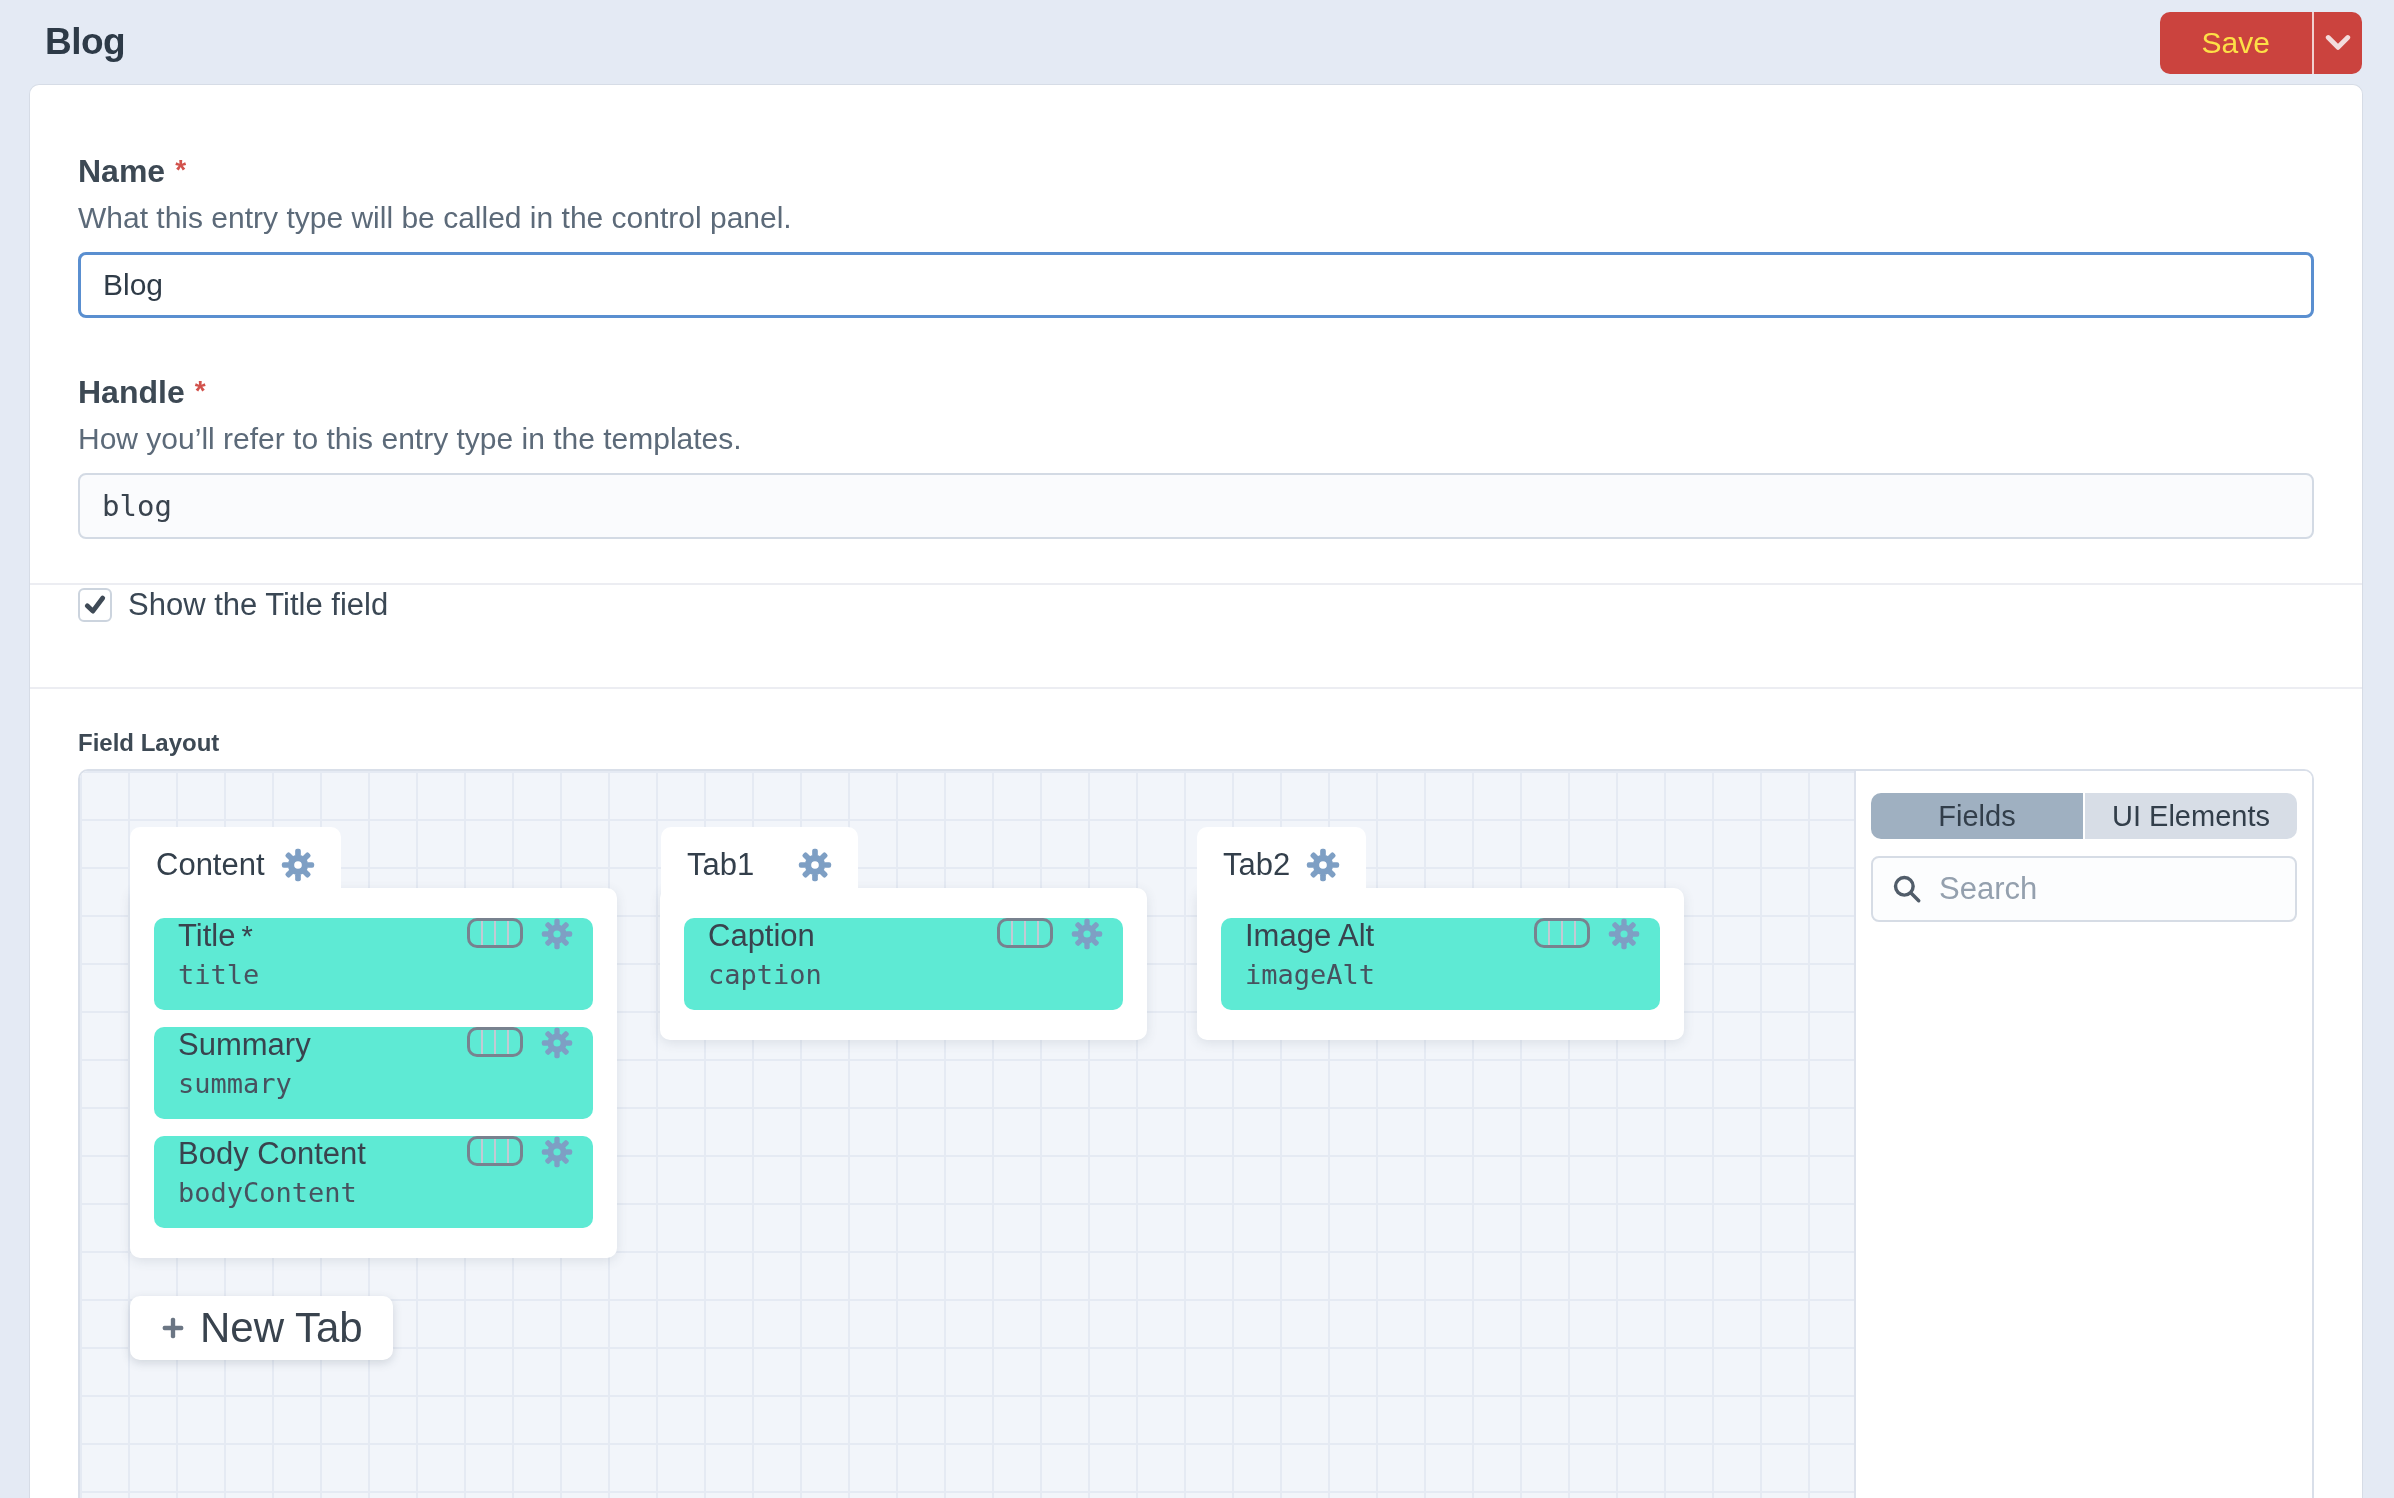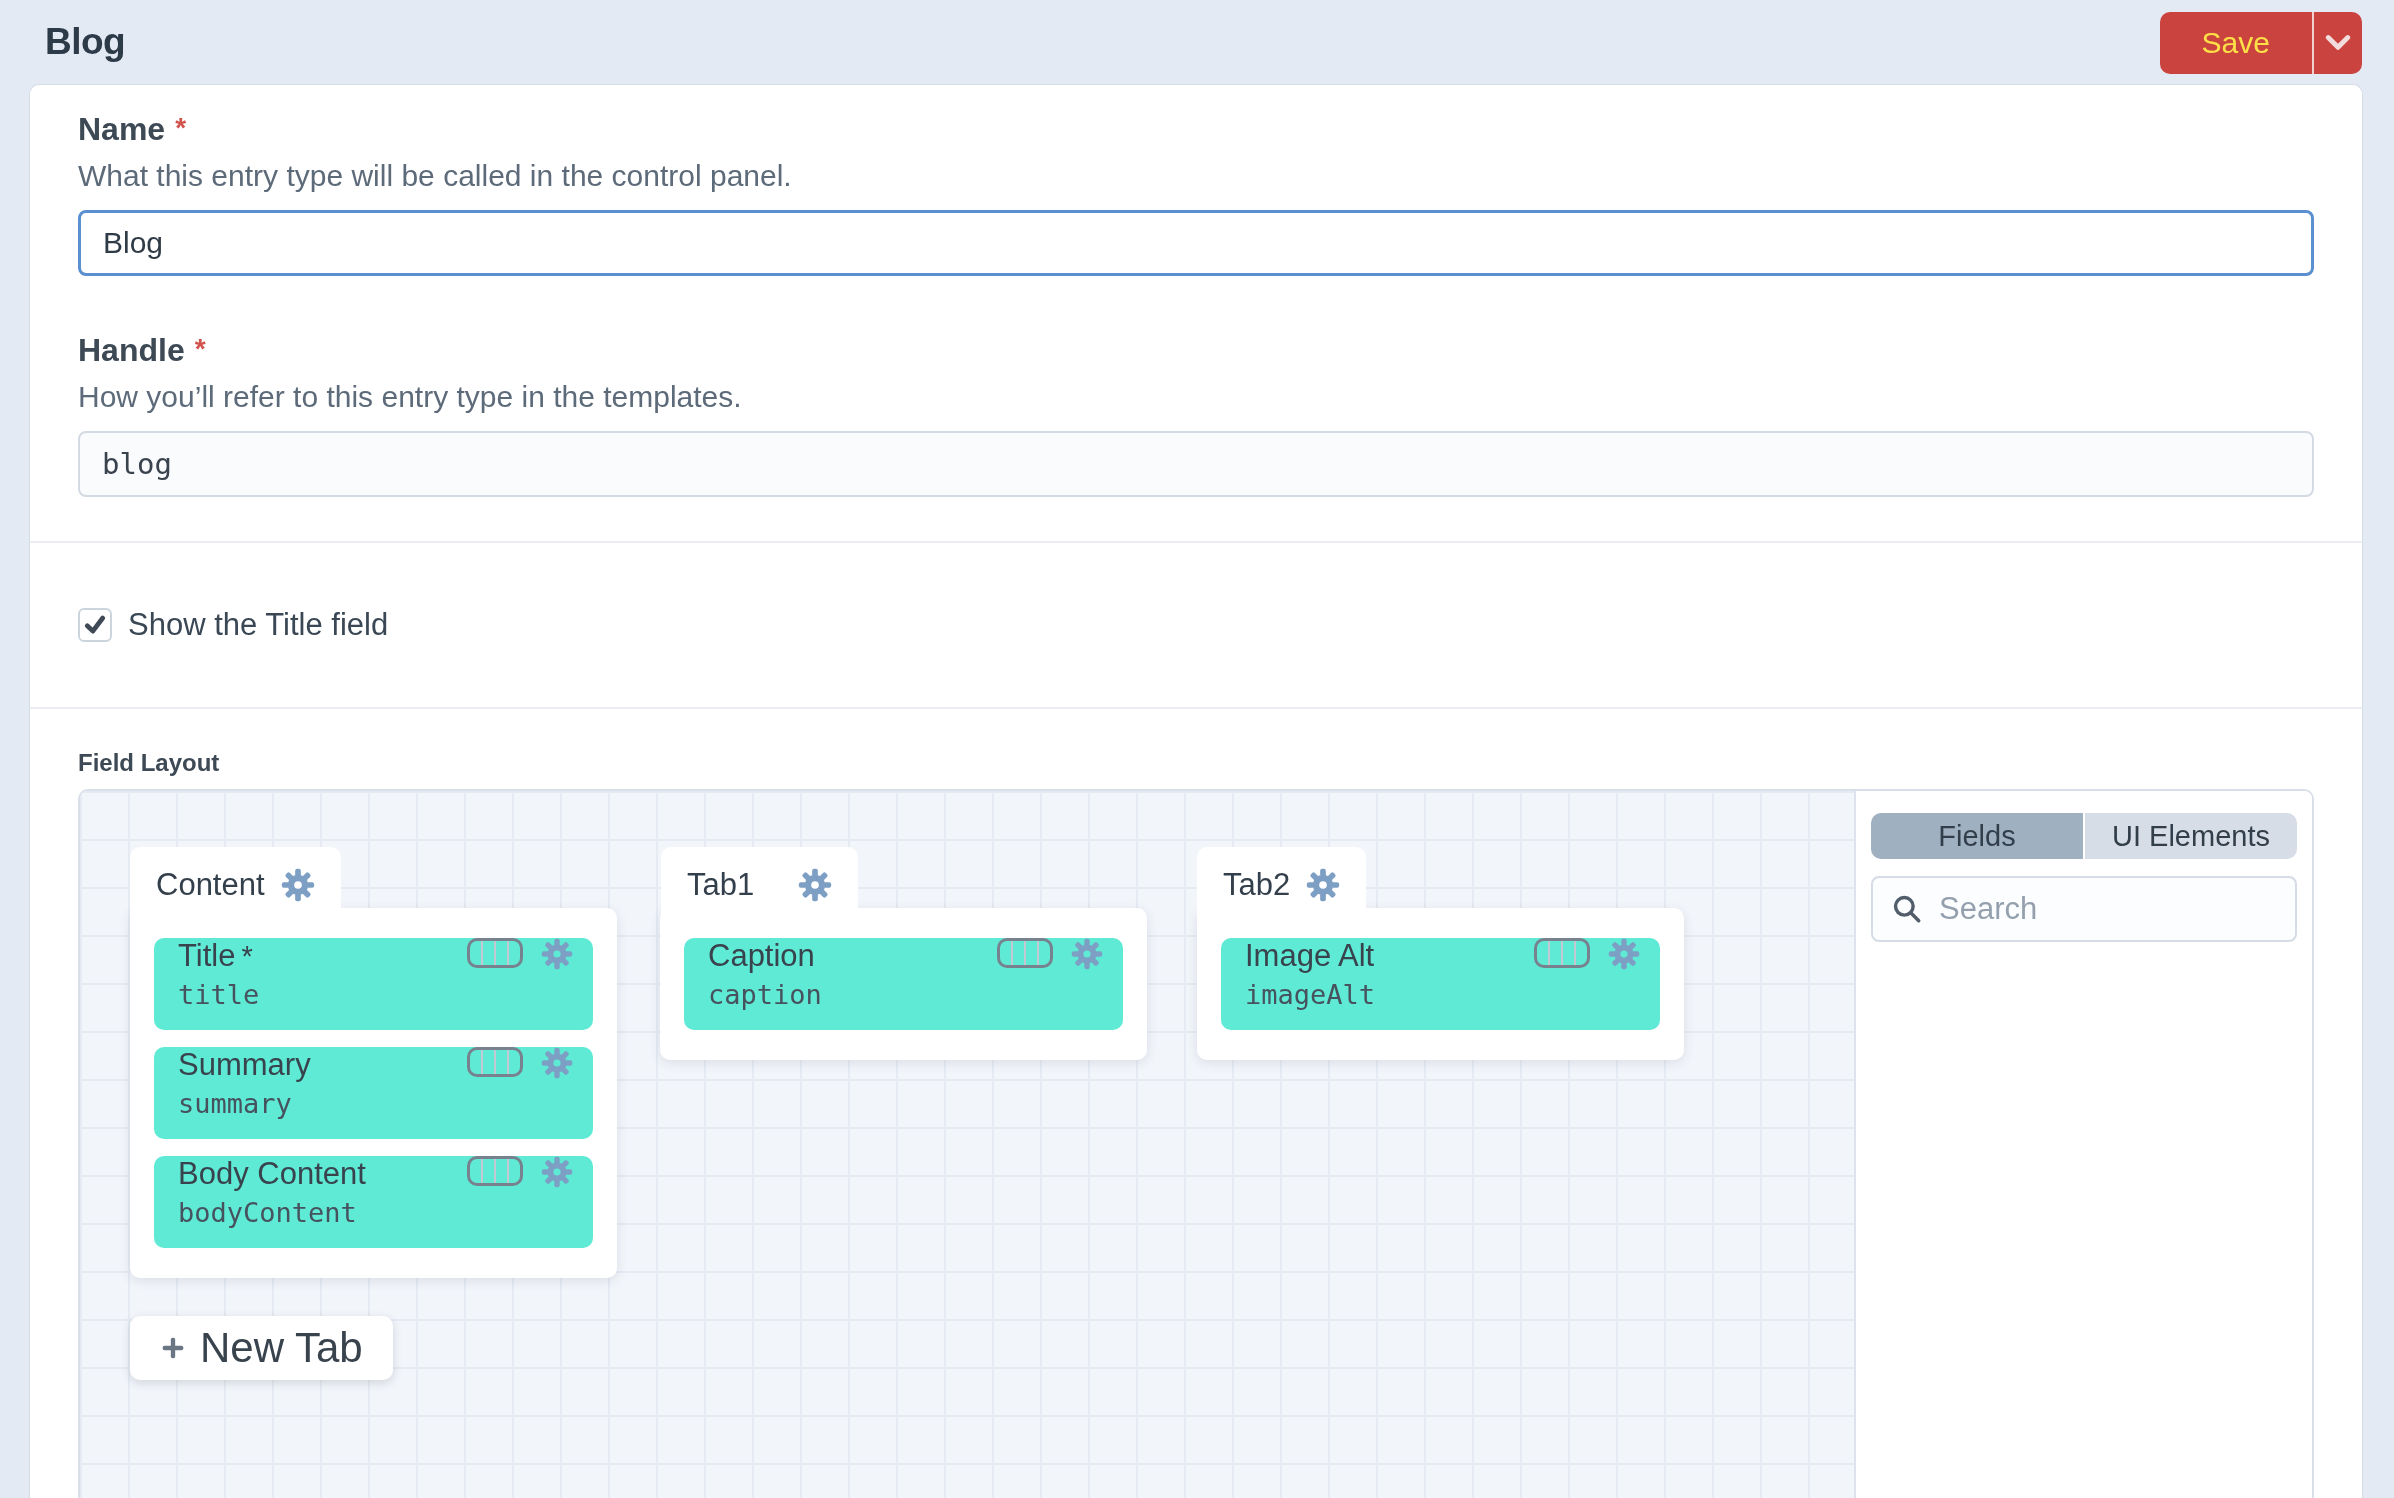--- a/index.html
+++ b/index.html
@@ -26,37 +26,37 @@
     border-radius:0 10px 10px 0;border-left:2px solid rgba(255,255,255,.75);
     display:flex;align-items:center;justify-content:center;color:#f3dcdc;
   }
   
   .panel{
     position:absolute;left:29px;top:84px;width:2334px;height:1414px;
     background:#fff;border:1px solid #d6dce6;border-bottom:none;
     border-radius:10px 10px 0 0;box-sizing:border-box;
     padding:0 48px;overflow:hidden;
   }
-  .field-block{margin-top:26px;}
+  .field-block{margin-top:68px;}
   .field-label{font-size:32px;font-weight:bold;color:#3d4954;}
   .required-star{color:#d2524c;font-size:28px;font-weight:bold;margin-left:10px;vertical-align:3px;}
   .instructions{font-size:30px;color:#5c6a79;margin-top:11px;}
   .text-input{
     display:block;margin-top:17px;height:66px;width:100%;box-sizing:border-box;
     border-radius:8px;font-size:30px;padding:0 22px;color:#2f3b47;outline:none;
     font-family:"Liberation Sans",sans-serif;
   }
   .text-input.focused{border:3px solid #5a8fd0;background:#fff;}
   .text-input.mono{
     border:2px solid #d3dae4;background:#fafbfd;color:#39434e;
     font-family:"DejaVu Sans Mono",monospace;font-size:29px;
   }
   .hr{border:none;border-top:2px solid #ecedf2;margin:44px -48px 0;}
   
-  .checkbox-row{margin-top:62px;display:flex;align-items:center;gap:16px;height:40px;cursor:pointer;}
+  .checkbox-row{display:flex;align-items:center;gap:16px;height:40px;cursor:pointer;}
   .checkbox{
     width:34px;height:34px;border:2px solid #ccd4de;border-radius:6px;background:#fff;
     box-sizing:border-box;display:flex;align-items:center;justify-content:center;
   }
   .checkbox-label{font-size:31px;color:#3a4754;}
   
   .fl-heading{margin-top:40px;font-size:24px;font-weight:bold;color:#3d4954;}
   .fl-container{
     margin-top:12px;height:762px;border:2px solid #d9dfe9;border-radius:10px;
     display:flex;overflow:hidden;box-sizing:border-box;

